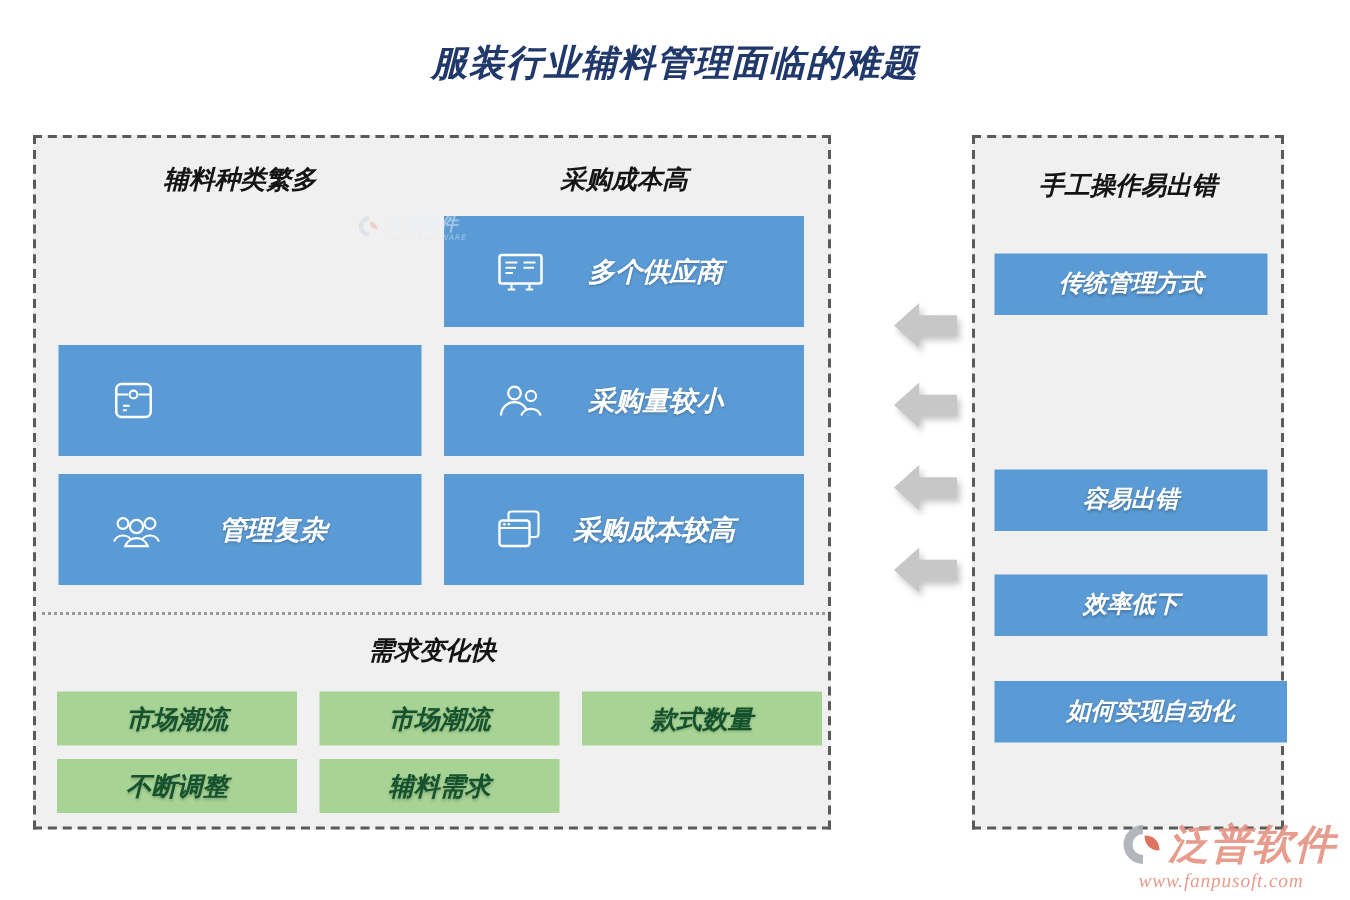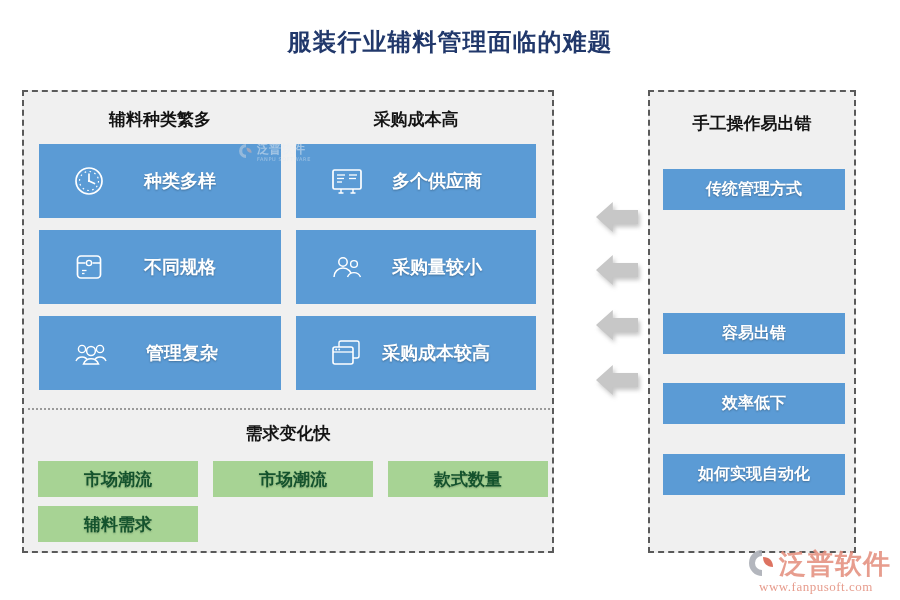--- a/index.html
+++ b/index.html
@@ -1,18 +1,18 @@
 <!DOCTYPE html>
 <html><head>
 <meta charset="utf-8">
 <style>
   html,body{margin:0;padding:0;background:#fff;}
   .stage{
     position:relative;width:900px;height:600px;background:#ffffff;
-    font-family:"DejaVu Sans","Liberation Sans",sans-serif;overflow:hidden;
+    font-family:"DejaVu Sans","Liberation Sans",sans-serif;overflow:hidden;font-style:italic;
   }
   .title{
     position:absolute;top:26px;left:0;width:100%;text-align:center;
     font-size:24px;font-weight:bold;color:#21386B;letter-spacing:1px;margin:0;
   }
   .panel{
     position:absolute;background:#F0F0F0;border:2px dashed #5a5a5a;box-sizing:border-box;
   }
   .left-panel{left:22px;top:90px;width:532px;height:463px;}
   .right-panel{left:648px;top:90px;width:208px;height:463px;}
@@ -43,21 +43,21 @@
   .greencell{
     height:36px;background:#A7D394;color:#14532d;font-size:17px;font-weight:bold;
     display:flex;align-items:center;justify-content:center;
     text-shadow:0 1px 2px rgba(0,0,0,.22);
   }
   .rp-btn{
     position:absolute;left:13px;width:182px;height:41px;background:#5B9BD5;
     color:#fff;font-size:16px;font-weight:bold;display:flex;align-items:center;justify-content:center;
     text-shadow:0 1px 2px rgba(0,0,0,.28);
   }
-  .rp-1{top:77px;}.rp-2{top:150px;}.rp-3{top:221px;}.rp-4{top:291px;}.rp-5{top:362px;}
+  .rp-1{top:77px;}.rp-2{top:150px;}.rp-3{top:221px;}.rp-4{top:291px;}.rp-5{top:362px;padding-left:13px;}
   .arrow-wrap{position:absolute;left:596px;width:42px;height:30px;filter:drop-shadow(2px 3px 2px rgba(110,110,110,.4));}
   .arrow{
     display:block;width:42px;height:30px;background:#C7C7C7;
     clip-path:polygon(0% 50%,40% 0%,40% 27%,100% 27%,100% 73%,40% 73%,40% 100%);
   }
   .ar-1{top:202px;}.ar-2{top:255px;}.ar-3{top:310px;}.ar-4{top:365px;}
   .wm-card{
     position:absolute;left:238px;top:143px;display:flex;align-items:flex-start;gap:3px;opacity:.5;
   }
   .wm-card .wm-txt{display:flex;flex-direction:column;line-height:1;}
@@ -77,44 +77,31 @@
 
 <div class="stage">
 
   <h1 class="title">服装行业辅料管理面临的难题</h1>
 
   <div class="panel left-panel">
 
     <div class="sec-header hdr-variety">辅料种类繁多</div>
     <div class="sec-header hdr-cost">采购成本高</div>
 
-    <div class="bluecard col-left row-a">
-      <span class="icn">
-        <svg width="32" height="32" viewBox="0 0 32 32">
-          <circle cx="16" cy="16" r="13" fill="none" stroke="#fff" stroke-width="1.7"></circle>
-          <circle cx="16" cy="16" r="9.5" fill="none" stroke="#fff" stroke-width="1.2" stroke-dasharray="1.6 3.4"></circle>
-          <line x1="16" y1="16" x2="16" y2="9" stroke="#fff" stroke-width="1.7" stroke-linecap="round"></line>
-          <line x1="16" y1="16" x2="21.5" y2="18.5" stroke="#fff" stroke-width="1.7" stroke-linecap="round"></line>
-          <circle cx="16" cy="16" r="1.1" fill="#fff"></circle>
-        </svg>
-      </span>
-      <span class="lbl">种类多样</span>
-    </div>
 
     <div class="bluecard col-left row-b">
       <span class="icn">
         <svg width="32" height="32" viewBox="0 0 32 32">
           <rect x="4.5" y="5" width="23" height="22" rx="3.5" fill="none" stroke="#fff" stroke-width="1.7"></rect>
           <path d="M4.5 12 L12.5 12 M19.5 12 L27.5 12" stroke="#fff" stroke-width="1.4"></path>
           <circle cx="16" cy="12" r="2.6" fill="none" stroke="#fff" stroke-width="1.4"></circle>
           <line x1="9" y1="19.5" x2="13.5" y2="19.5" stroke="#fff" stroke-width="1.3"></line>
           <line x1="9" y1="22.5" x2="11.5" y2="22.5" stroke="#fff" stroke-width="1.3"></line>
         </svg>
       </span>
-      <span class="lbl">不同规格</span>
     </div>
 
     <div class="bluecard col-left row-c">
       <span class="icn">
         <svg width="36" height="28" viewBox="0 0 36 28">
           <circle cx="9" cy="10" r="3.6" fill="none" stroke="#fff" stroke-width="1.4"></circle>
           <path d="M3 22 A6.5 6.5 0 0 1 15 22" fill="none" stroke="#fff" stroke-width="1.4"></path>
           <circle cx="27" cy="10" r="3.6" fill="none" stroke="#fff" stroke-width="1.4"></circle>
           <path d="M21 22 A6.5 6.5 0 0 1 33 22" fill="none" stroke="#fff" stroke-width="1.4"></path>
           <circle cx="18" cy="12" r="4.4" fill="#5B9BD5" stroke="#fff" stroke-width="1.5"></circle>
@@ -166,20 +153,21 @@
     </div>
 
     <div class="dot-sep"></div>
 
     <div class="sec-header hdr-demand">需求变化快</div>
 
     <div class="green-grid">
       <div class="greencell">市场潮流</div>
       <div class="greencell">市场潮流</div>
       <div class="greencell">款式数量</div>
+      <div class="greencell">不断调整</div>
       <div class="greencell">辅料需求</div>
     </div>
   </div>
 
   <div class="wm-card">
     <span>
       <svg width="16" height="16" viewBox="0 0 30 30">
         <path d="M15 2 A13 13 0 0 0 2 15 A13 13 0 0 0 15 28 L15 22 A7 7 0 0 1 8 15 A7 7 0 0 1 15 8 Z" fill="#cfd8e2"></path>
         <path d="M16 9 C22 9 25.5 13 25.5 18.5 C19.5 18.5 16 14.5 16 9 Z" fill="#e3b4a6"></path>
       </svg>

